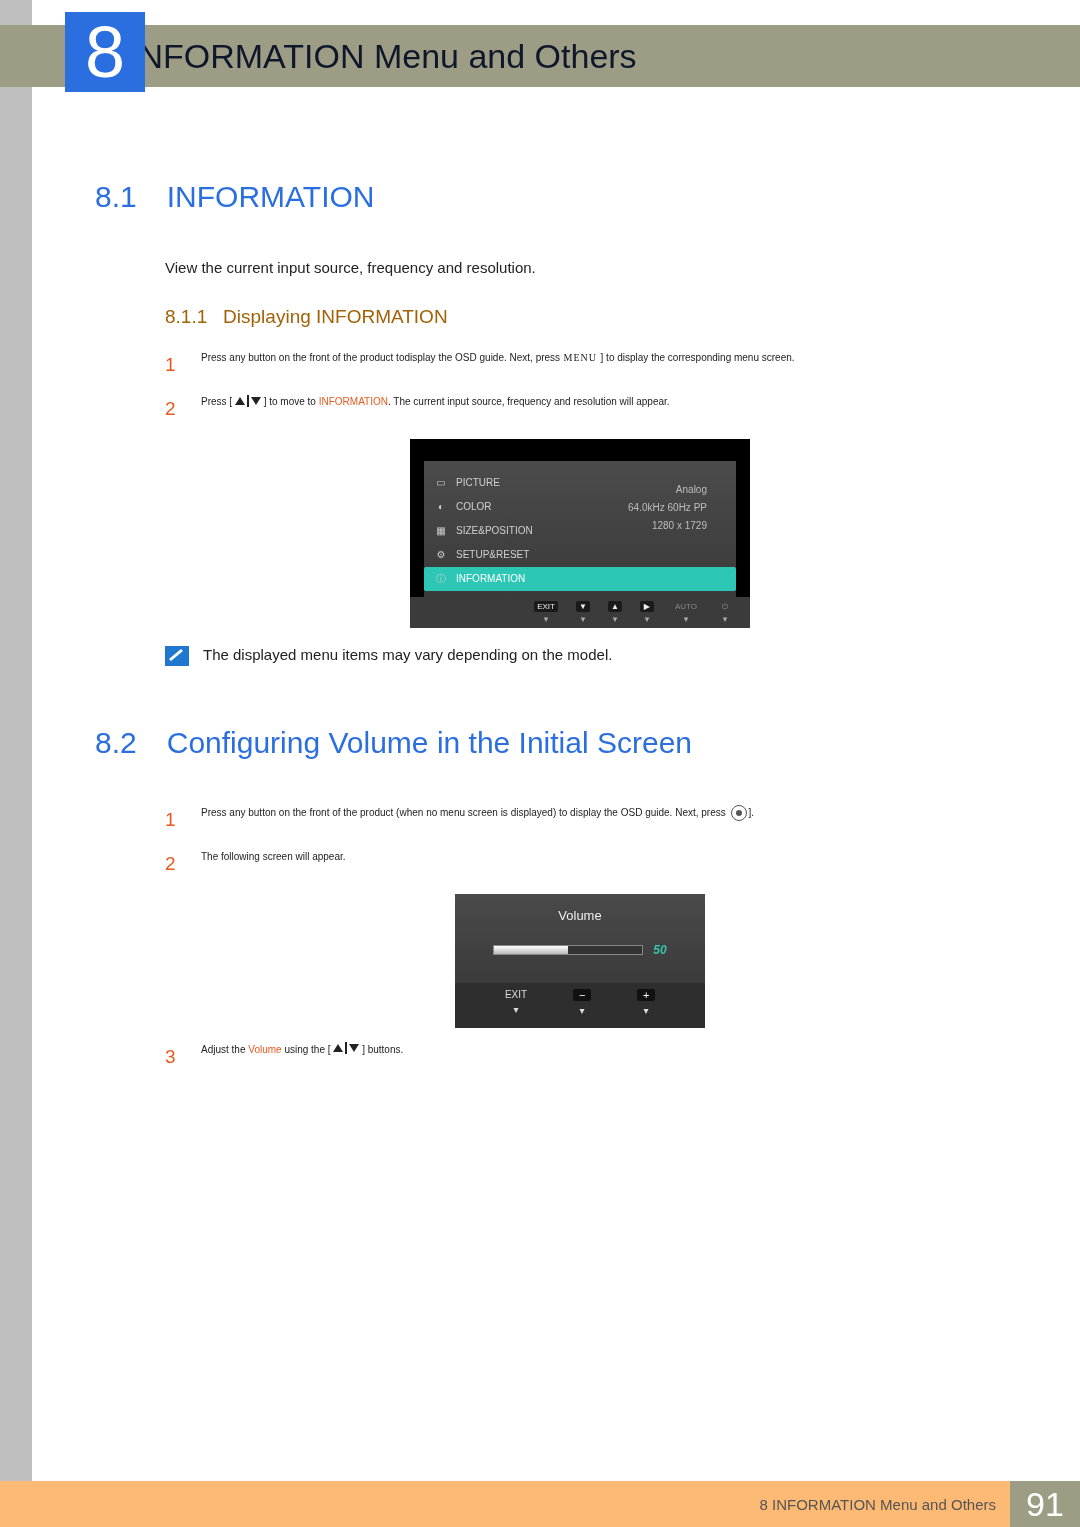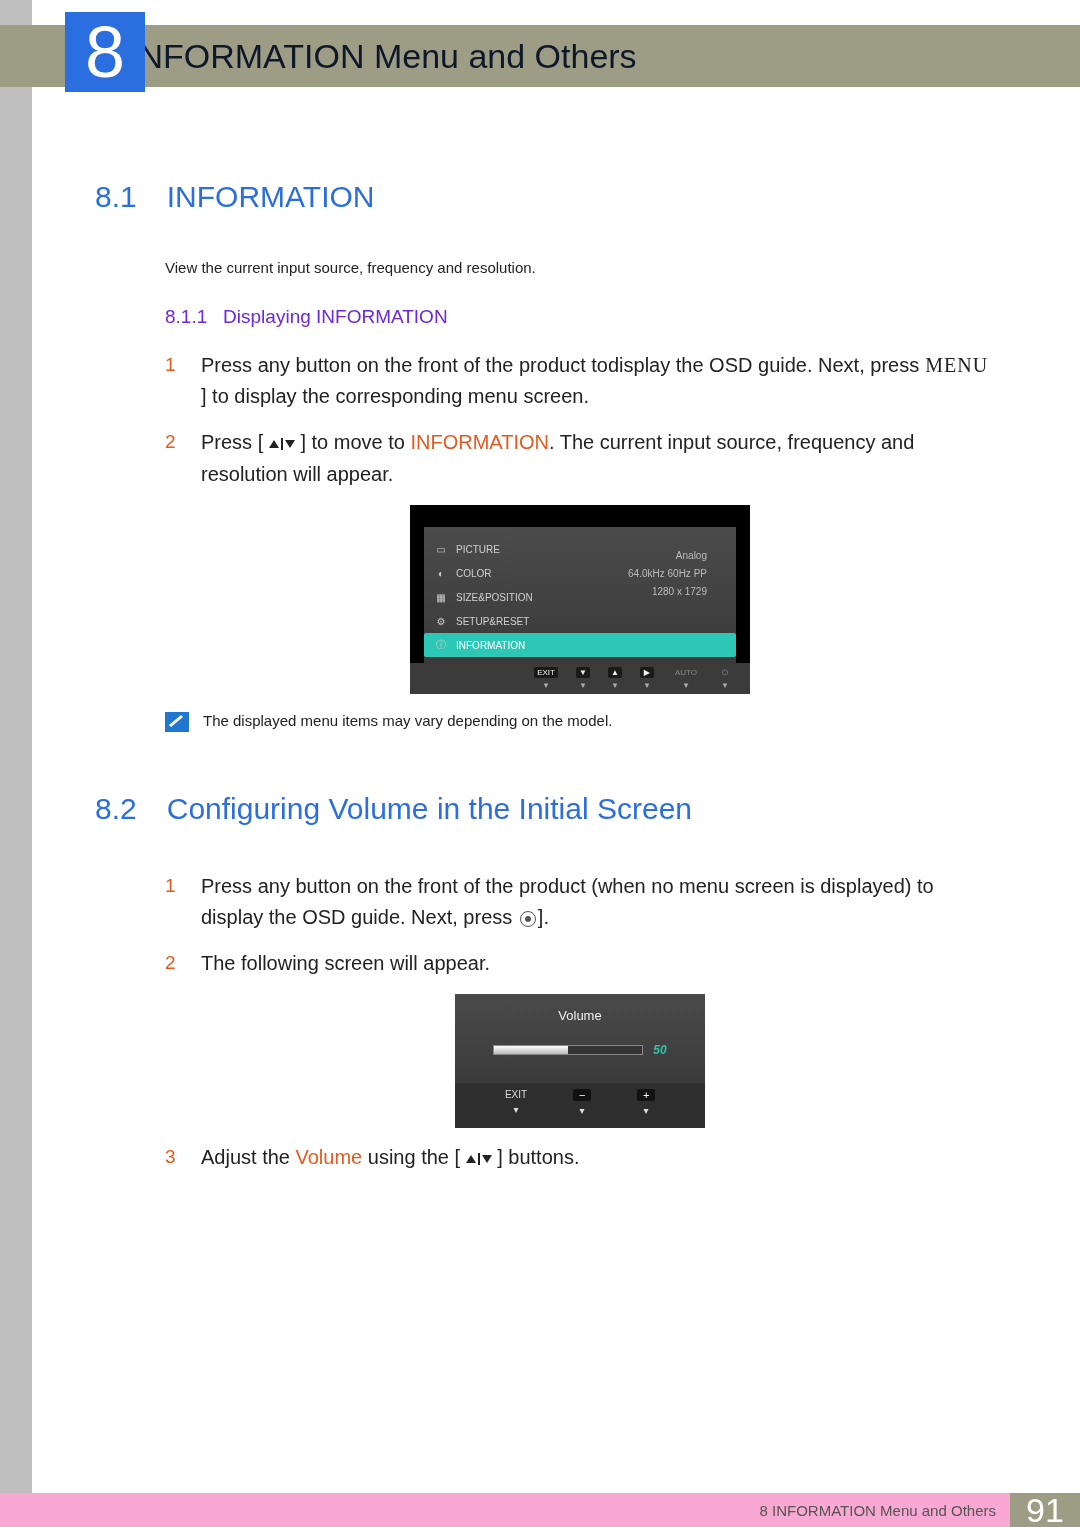--- a/index.html
+++ b/index.html
@@ -69,27 +69,27 @@
     font-size: 30px;
     color: #2a6ee0;
   }
   .sec-title {
     font-size: 30px;
     color: #2a6ee0;
   }
   .indent-block { margin-left: 70px; }
   .body-p { margin-bottom: 30px; font-size: 15px; }
   .sub-head {
-    color: #6d28d9;
+    color: #a16207;
     font-size: 19px;
     margin-bottom: 22px;
   }
   .step { display: flex; gap: 20px; margin-bottom: 15px; line-height: 1.55; }
   .step-num { color: #e65a1f; font-size: 19px; width: 16px; flex-shrink:0; }
-  .step-body { flex: 1; font-size: 20px; }
+  .step-body { flex: 1; font-size: 10px; }
   .kw-orange { color: #e65a1f; }
   .kw-menu { font-family: "Times New Roman", serif; letter-spacing: 1px; }
   .arrow-icon { display:inline-block; vertical-align:middle; }
 
   .osd-info {
     width: 340px;
     margin: 10px auto 18px auto;
     background: #000;
     padding: 22px 0 0 0;
   }
@@ -154,23 +154,23 @@
   .osd-vol .vol-title{margin-bottom:20px;}
   .vol-bar-wrap{display:flex;align-items:center;justify-content:center;gap:10px;margin-bottom:26px;}
   .vol-bar{width:150px;height:10px;border:1px solid #888;position:relative;background:#333;}
   .vol-bar-fill{position:absolute;left:0;top:0;bottom:0;width:50%;background:linear-gradient(#fff,#bbb);}
   .vol-val{font-size:12px;color:#34c3aa;font-weight:bold;font-style:italic;}
   .vol-nav{background:#2e2e2e;display:flex;justify-content:center;gap:46px;padding:6px 0 12px 0;}
   .vol-nav .vb{display:flex;flex-direction:column;align-items:center;gap:4px;font-size:10px;color:#ddd;}
   .vb-top{background:#111;color:#fff;border-radius:2px;width:18px;height:12px;display:flex;align-items:center;justify-content:center;font-size:11px;}
 
   .footer{
-    position:absolute;left:0;right:0;bottom:0;height:34px;
+    position:absolute;left:0;right:0;bottom:0;height:46px;
     display:flex;justify-content:flex-end;align-items:stretch;
-    background:#f9a8d4;
+    background:#fdba74;
   }
   .footer-label{
     display:flex;align-items:center;padding:0 14px;color:#555;font-size:15px;
   }
   .footer-page{
     width:70px;background:#9d9d85;color:#fff;font-size:34px;
     display:flex;align-items:center;justify-content:center;
   }
 </style>
 </head>

